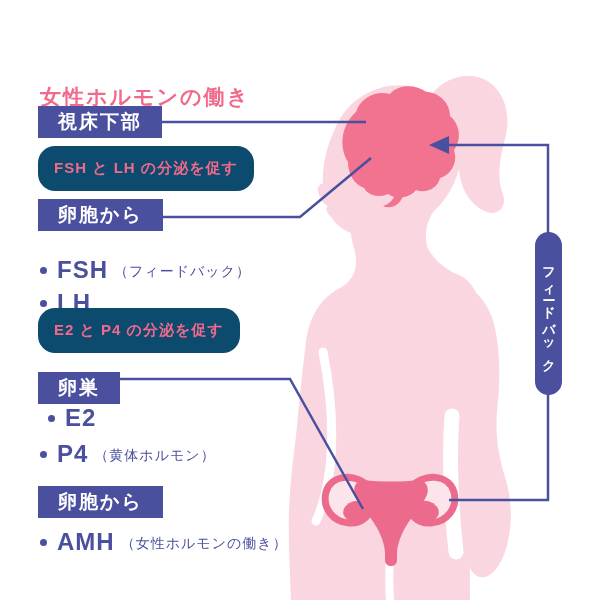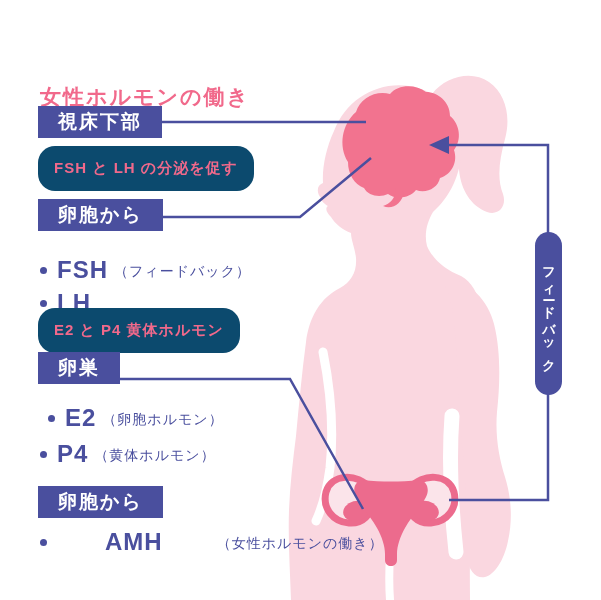--- a/index.html
+++ b/index.html
@@ -111,36 +111,35 @@
 
 <div class="hormone-row" style="left:40px;top:240px;margin-top:16px;">
   <span class="dot"></span>
   <span class="abbr">FSH</span>
   <span class="desc">（フィードバック）</span>
 </div>
 <div class="hormone-row" style="left:40px;top:274px;margin-top:15px;">
   <span class="dot"></span>
   <span class="abbr">LH</span>
 </div>
-<div class="pill" style="left:38px;top:308px;">E2 と P4 黄体ホルモン</div>
+<div class="pill" style="left:38px;top:308px;">E2 と P4 の分泌を促す</div>
 
-<div class="box" style="left:38px;top:352px;">卵巣</div>
+<div class="box" style="left:38px;top:372px;">卵巣</div>
 
 <div class="hormone-row" style="left:48px;top:404px;">
   <span class="dot"></span>
   <span class="abbr">E2</span>
-  <span class="desc">（卵胞ホルモン）</span>
 </div>
 <div class="hormone-row" style="left:40px;top:440px;">
   <span class="dot"></span>
   <span class="abbr">P4</span>
   <span class="desc">（黄体ホルモン）</span>
 </div>
 
 <div class="box" style="left:38px;top:486px;text-align:right;">卵胞から</div>
 
-<div class="hormone-row" style="left:40px;top:528px;gap:48px;">
+<div class="hormone-row" style="left:40px;top:528px;">
   <span class="dot"></span>
   <span class="abbr">AMH</span>
   <span class="desc">（女性ホルモンの働き）</span>
 </div>
 
 <div class="feedback-pill">フィードバック</div>
 
 </body></html>

